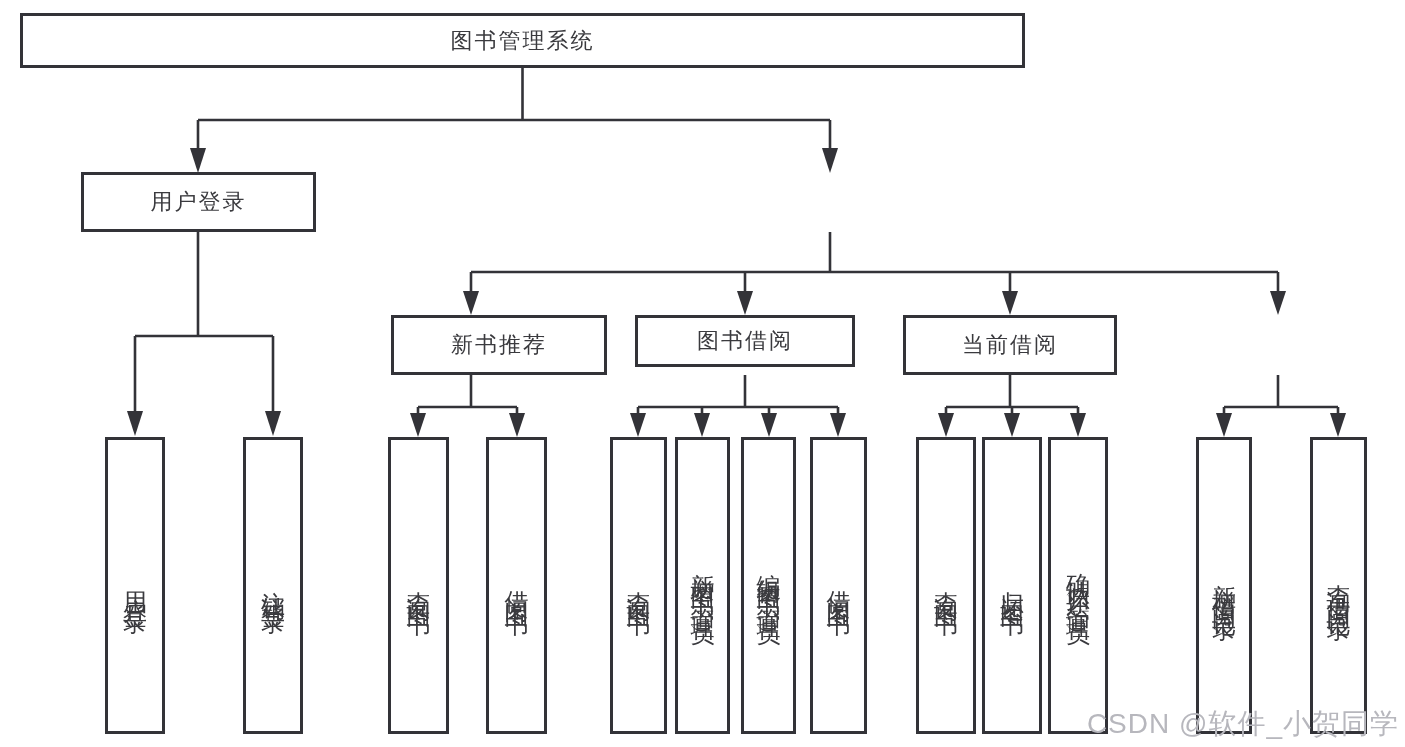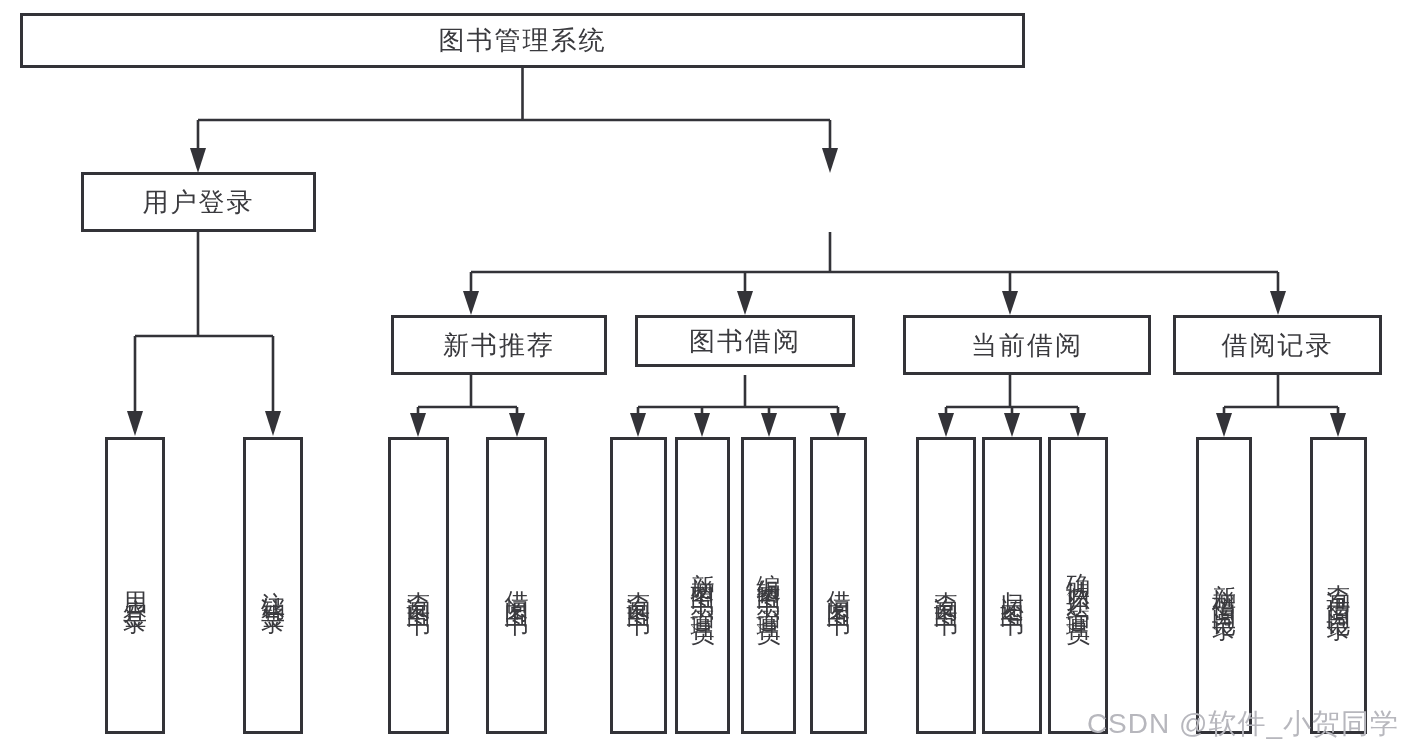--- a/index.html
+++ b/index.html
@@ -20,21 +20,21 @@
   .box {
     position: absolute;
     background: #ffffff;
     border: 3px solid #333338;
     box-sizing: border-box;
     display: flex;
     align-items: center;
     justify-content: center;
   }
   .box.h span {
-    font-size: 26px;
+    font-size: 22px;
     letter-spacing: 2px;
     color: #3a3a3e;
     white-space: nowrap;
   }
   .box.v span {
     writing-mode: vertical-rl;
     text-orientation: mixed;
     font-size: 24px;
     letter-spacing: 7px;
     line-height: 1;
@@ -104,25 +104,22 @@
   <div class="box h" style="left:81px; top:172px; width:235px; height:60px;">
     <span>用户登录</span>
   </div>
 
   <div class="box h" style="left:363px; top:315px; width:216px; height:60px;margin-left:28px;">
     <span>新书推荐</span>
   </div>
   <div class="box h" style="left:635px; top:315px; width:220px; height:52px;">
     <span>图书借阅</span>
   </div>
-  <div class="box h" style="left:903px; top:315px; width:248px; height:60px;">
+  <div class="box h" style="left:903px; top:315px; width:214px; height:60px;">
     <span>当前借阅</span>
-  </div>
-  <div class="box h" style="left:1173px; top:315px; width:209px; height:60px;">
-    <span>借阅记录</span>
   </div>
 
   <div class="box v leaf" style="left:105px; width:60px;">
     <span>用户登录</span>
   </div>
   <div class="box v leaf" style="left:243px; width:60px;">
     <span>注销登录</span>
   </div>
 
   <div class="box v leaf" style="left:388px; width:61px;">

